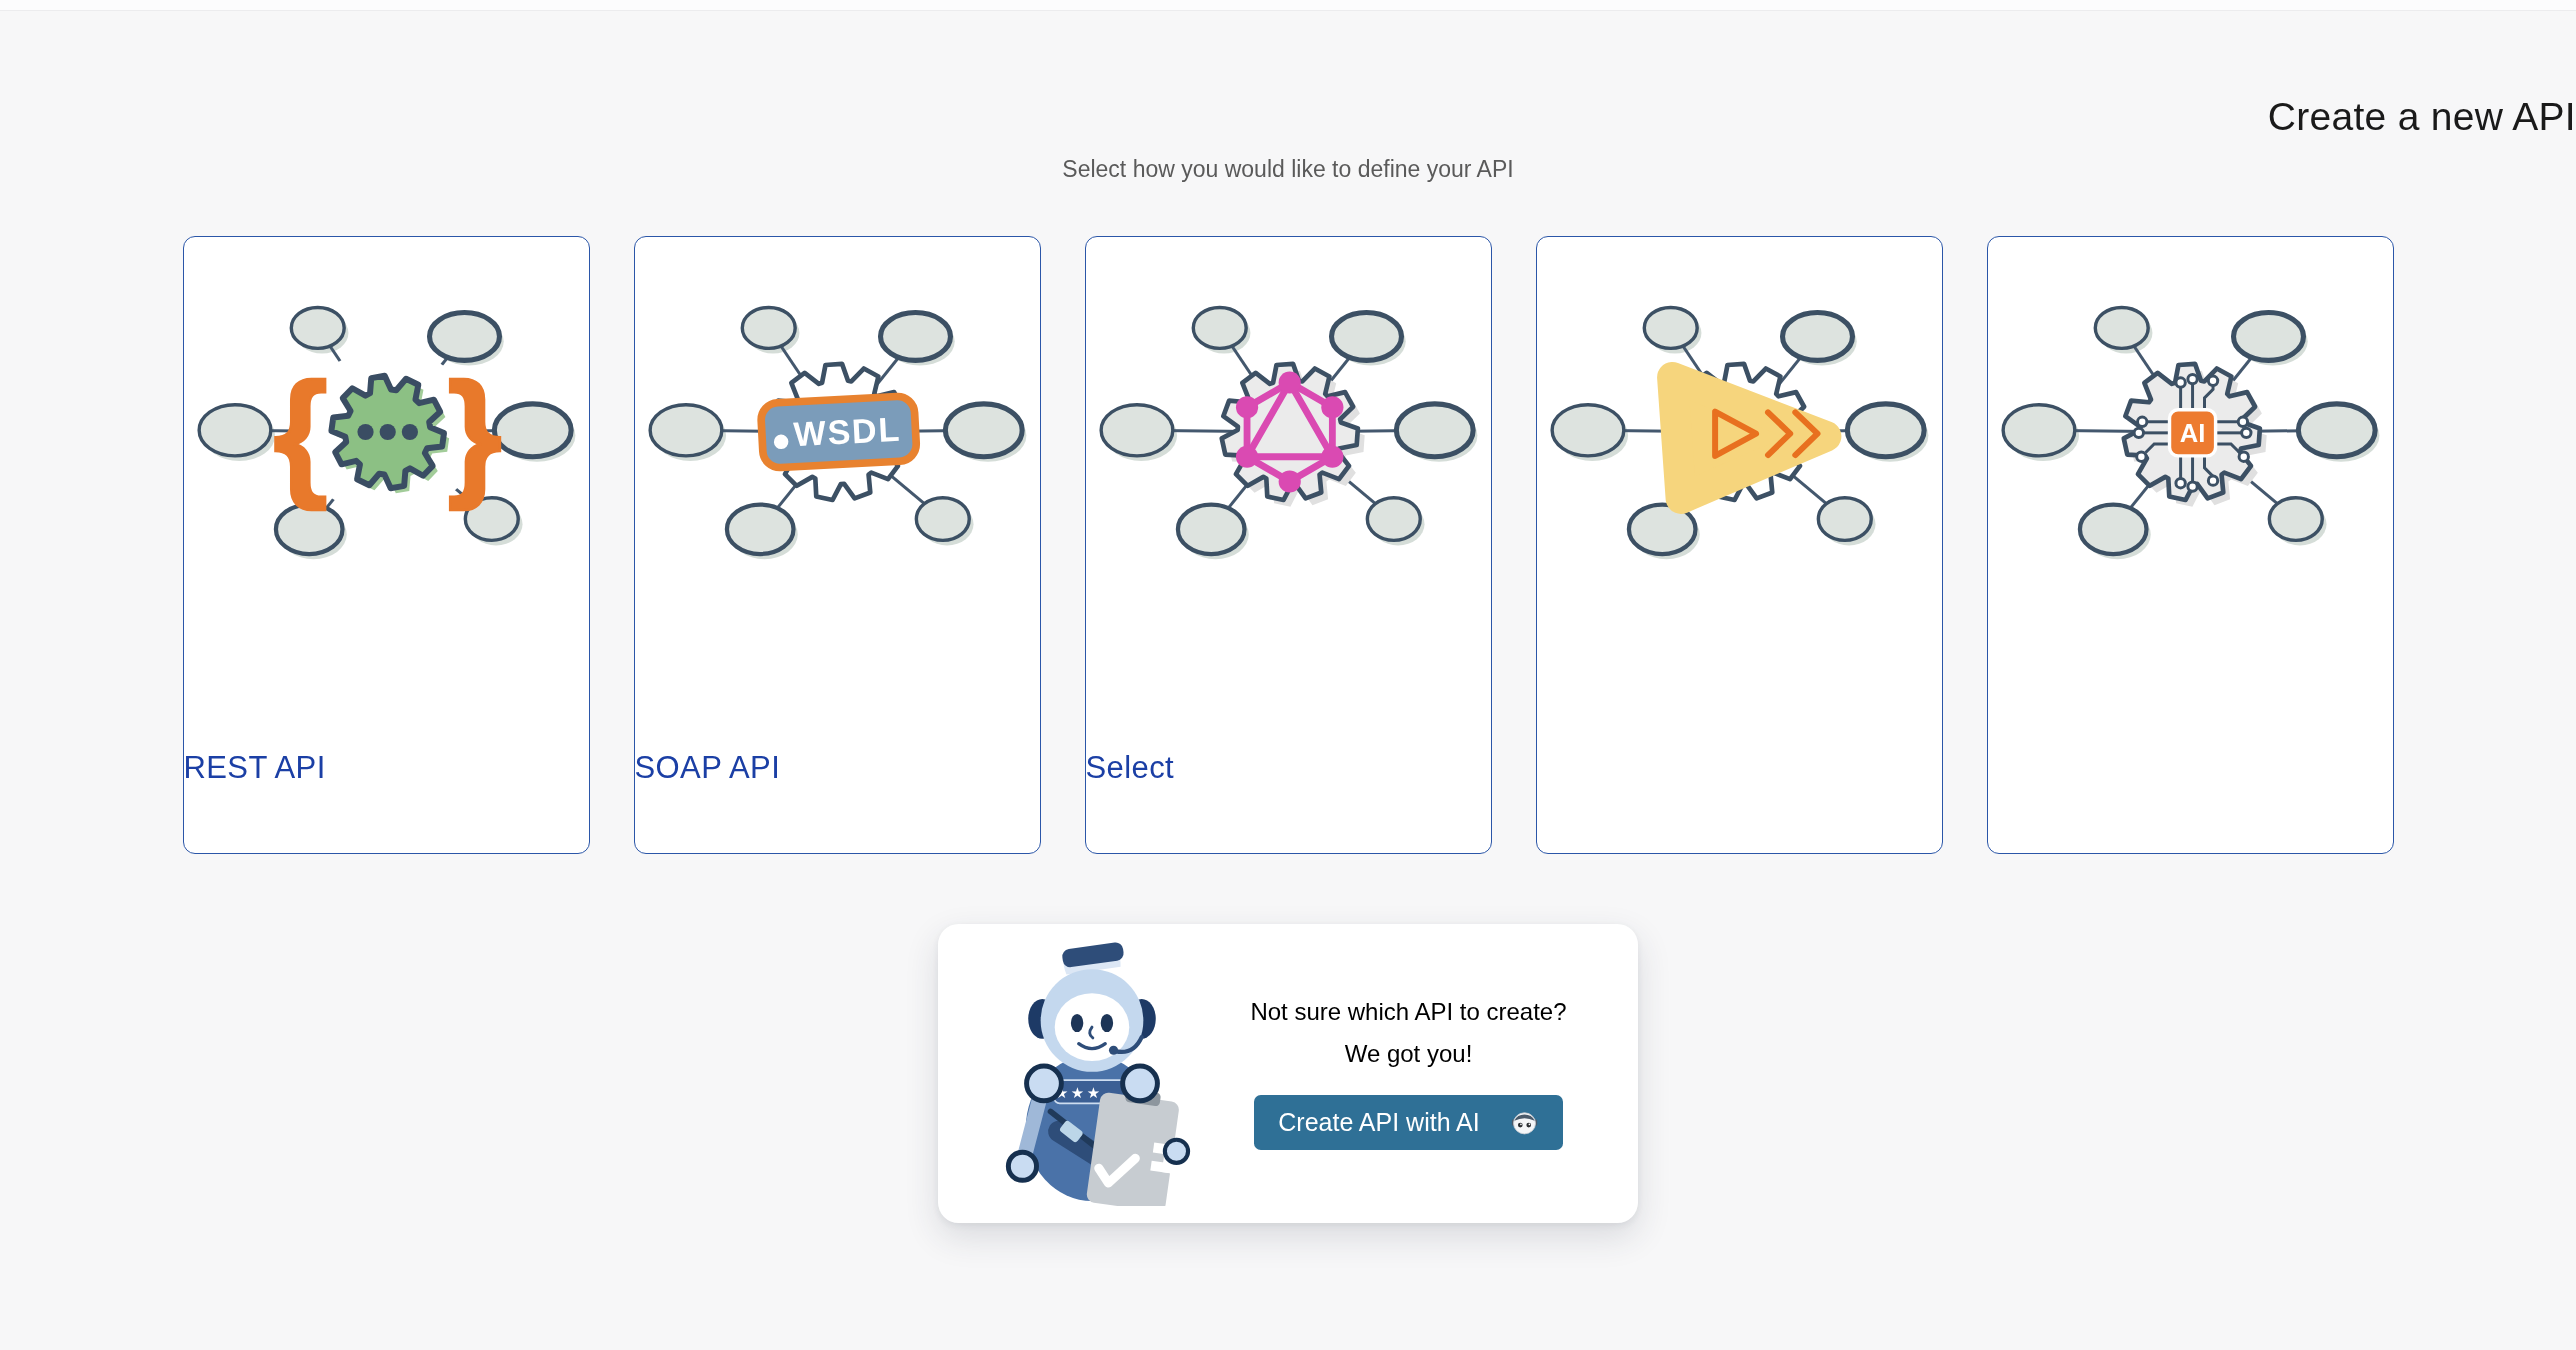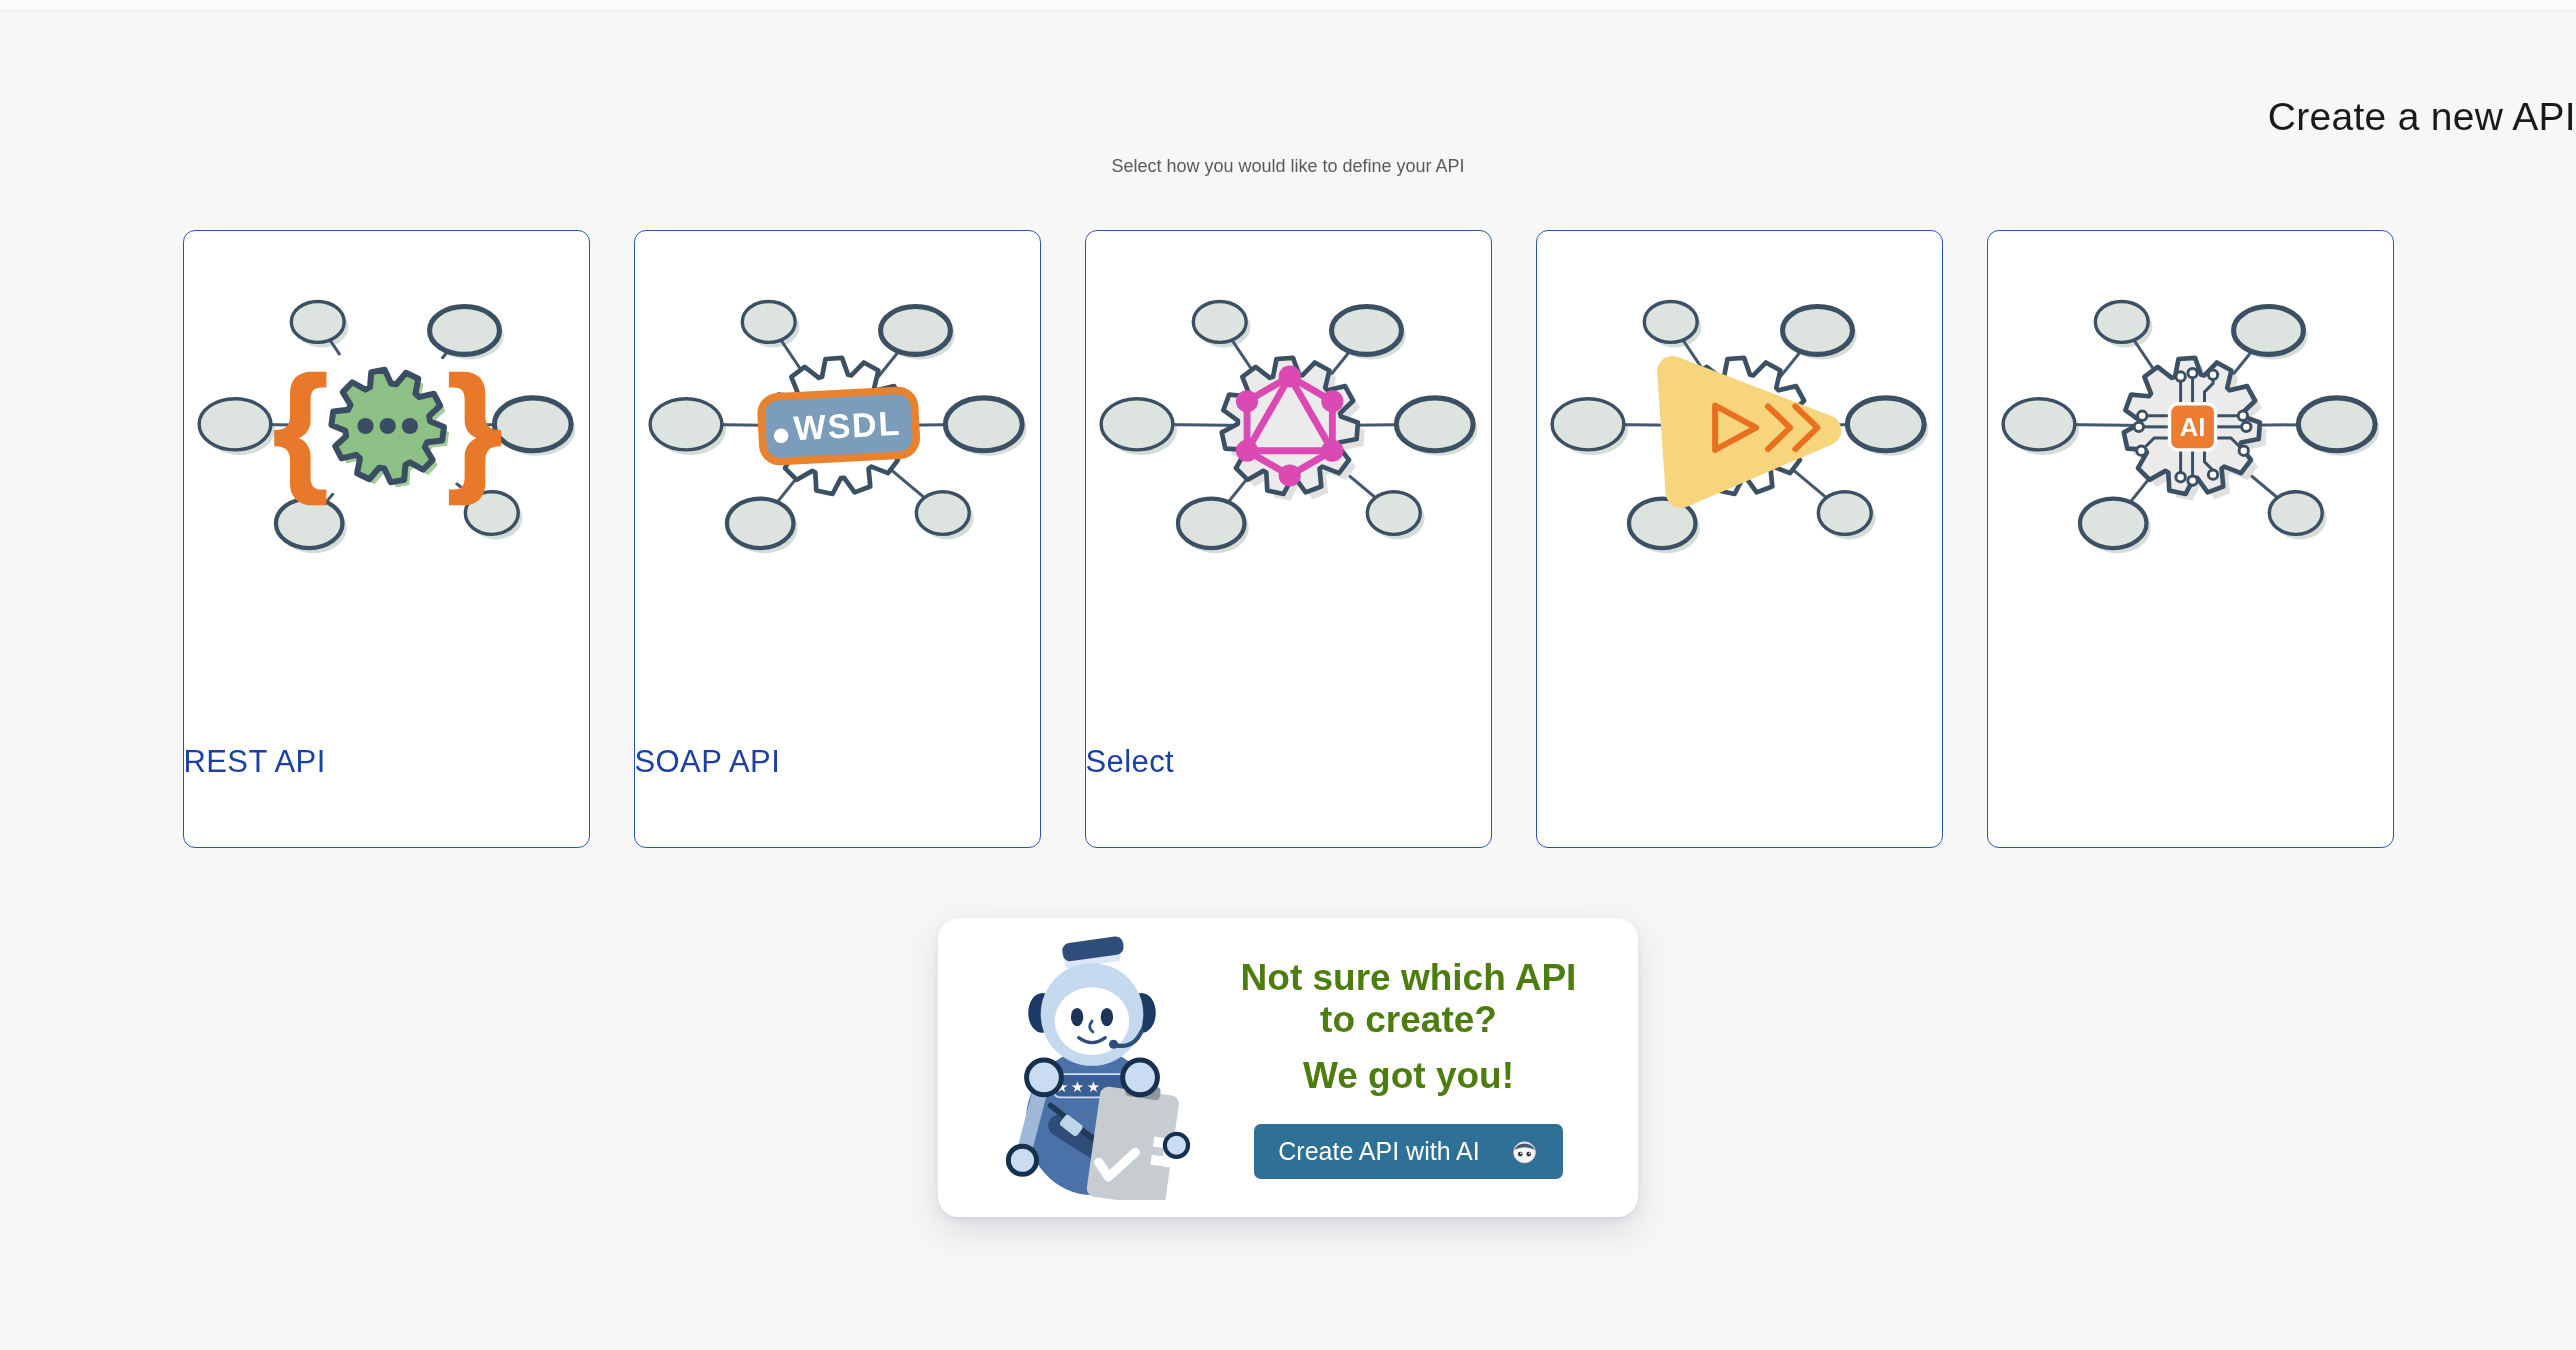--- a/index.html
+++ b/index.html
@@ -9,21 +9,21 @@
     font-family:"Liberation Sans",sans-serif;
     overflow:hidden;position:relative;
   }
   .topbar{height:10.2px;background:#fcfcfd;border-bottom:0.9px solid #ececee;}
   .page-title{
     margin:84px 0 0;text-align:right;
     font-size:39px;font-weight:500;color:#1a1a1a;letter-spacing:0.3px;
   }
   .page-subtitle{
     margin:17px 0 0;text-align:center;
-    font-size:18px;font-weight:400;color:#5a5a5a;
+    font-size:23px;font-weight:400;color:#5a5a5a;
   }
   .cards{
     display:flex;justify-content:center;gap:44px;margin-top:53px;
   }
   .card{
     width:407px;height:618px;background:#ffffff;
     border:1.7px solid #2b56a8;border-radius:12px;
     position:relative;cursor:pointer;box-sizing:border-box;
   }
   .card svg.illust{
@@ -34,21 +34,21 @@
     position:absolute;left:0;right:0;bottom:67px;
     text-align:left;font-size:31px;color:#1b3fa5;letter-spacing:0.4px;
   }
   .helper-card{
     width:700px;height:299px;margin:70px auto 0;
     background:#ffffff;border-radius:20.5px;
     box-shadow:0 13.7px 34px rgba(40,50,70,.14),0 2.6px 6.8px rgba(40,50,70,.07);
     display:flex;align-items:center;box-sizing:border-box;padding:0 41px 0 26px;
   }
   .helper-right{flex:1;text-align:center;}
-  .helper-line{font-size:37px;color:#4d7c0f;font-weight:700;}
+  .helper-line{font-size:24px;color:#000000;font-weight:400;}
   .helper-line + .helper-line{margin-top:13.7px;}
   .ai-button{
     margin-top:27px;height:55px;padding:0 24px;
     background:#2f7096;color:#ffffff;border:none;border-radius:6.8px;
     font-family:"Liberation Sans",sans-serif;font-size:25px;
     display:inline-flex;align-items:center;gap:30px;cursor:pointer;
   }
   .net-line{stroke:#44586e;stroke-width:3.5;}
   .node{fill:#dde3df;stroke:#3c5064;}
   .node-shadow{fill:#d5ddd8;stroke:none;}

